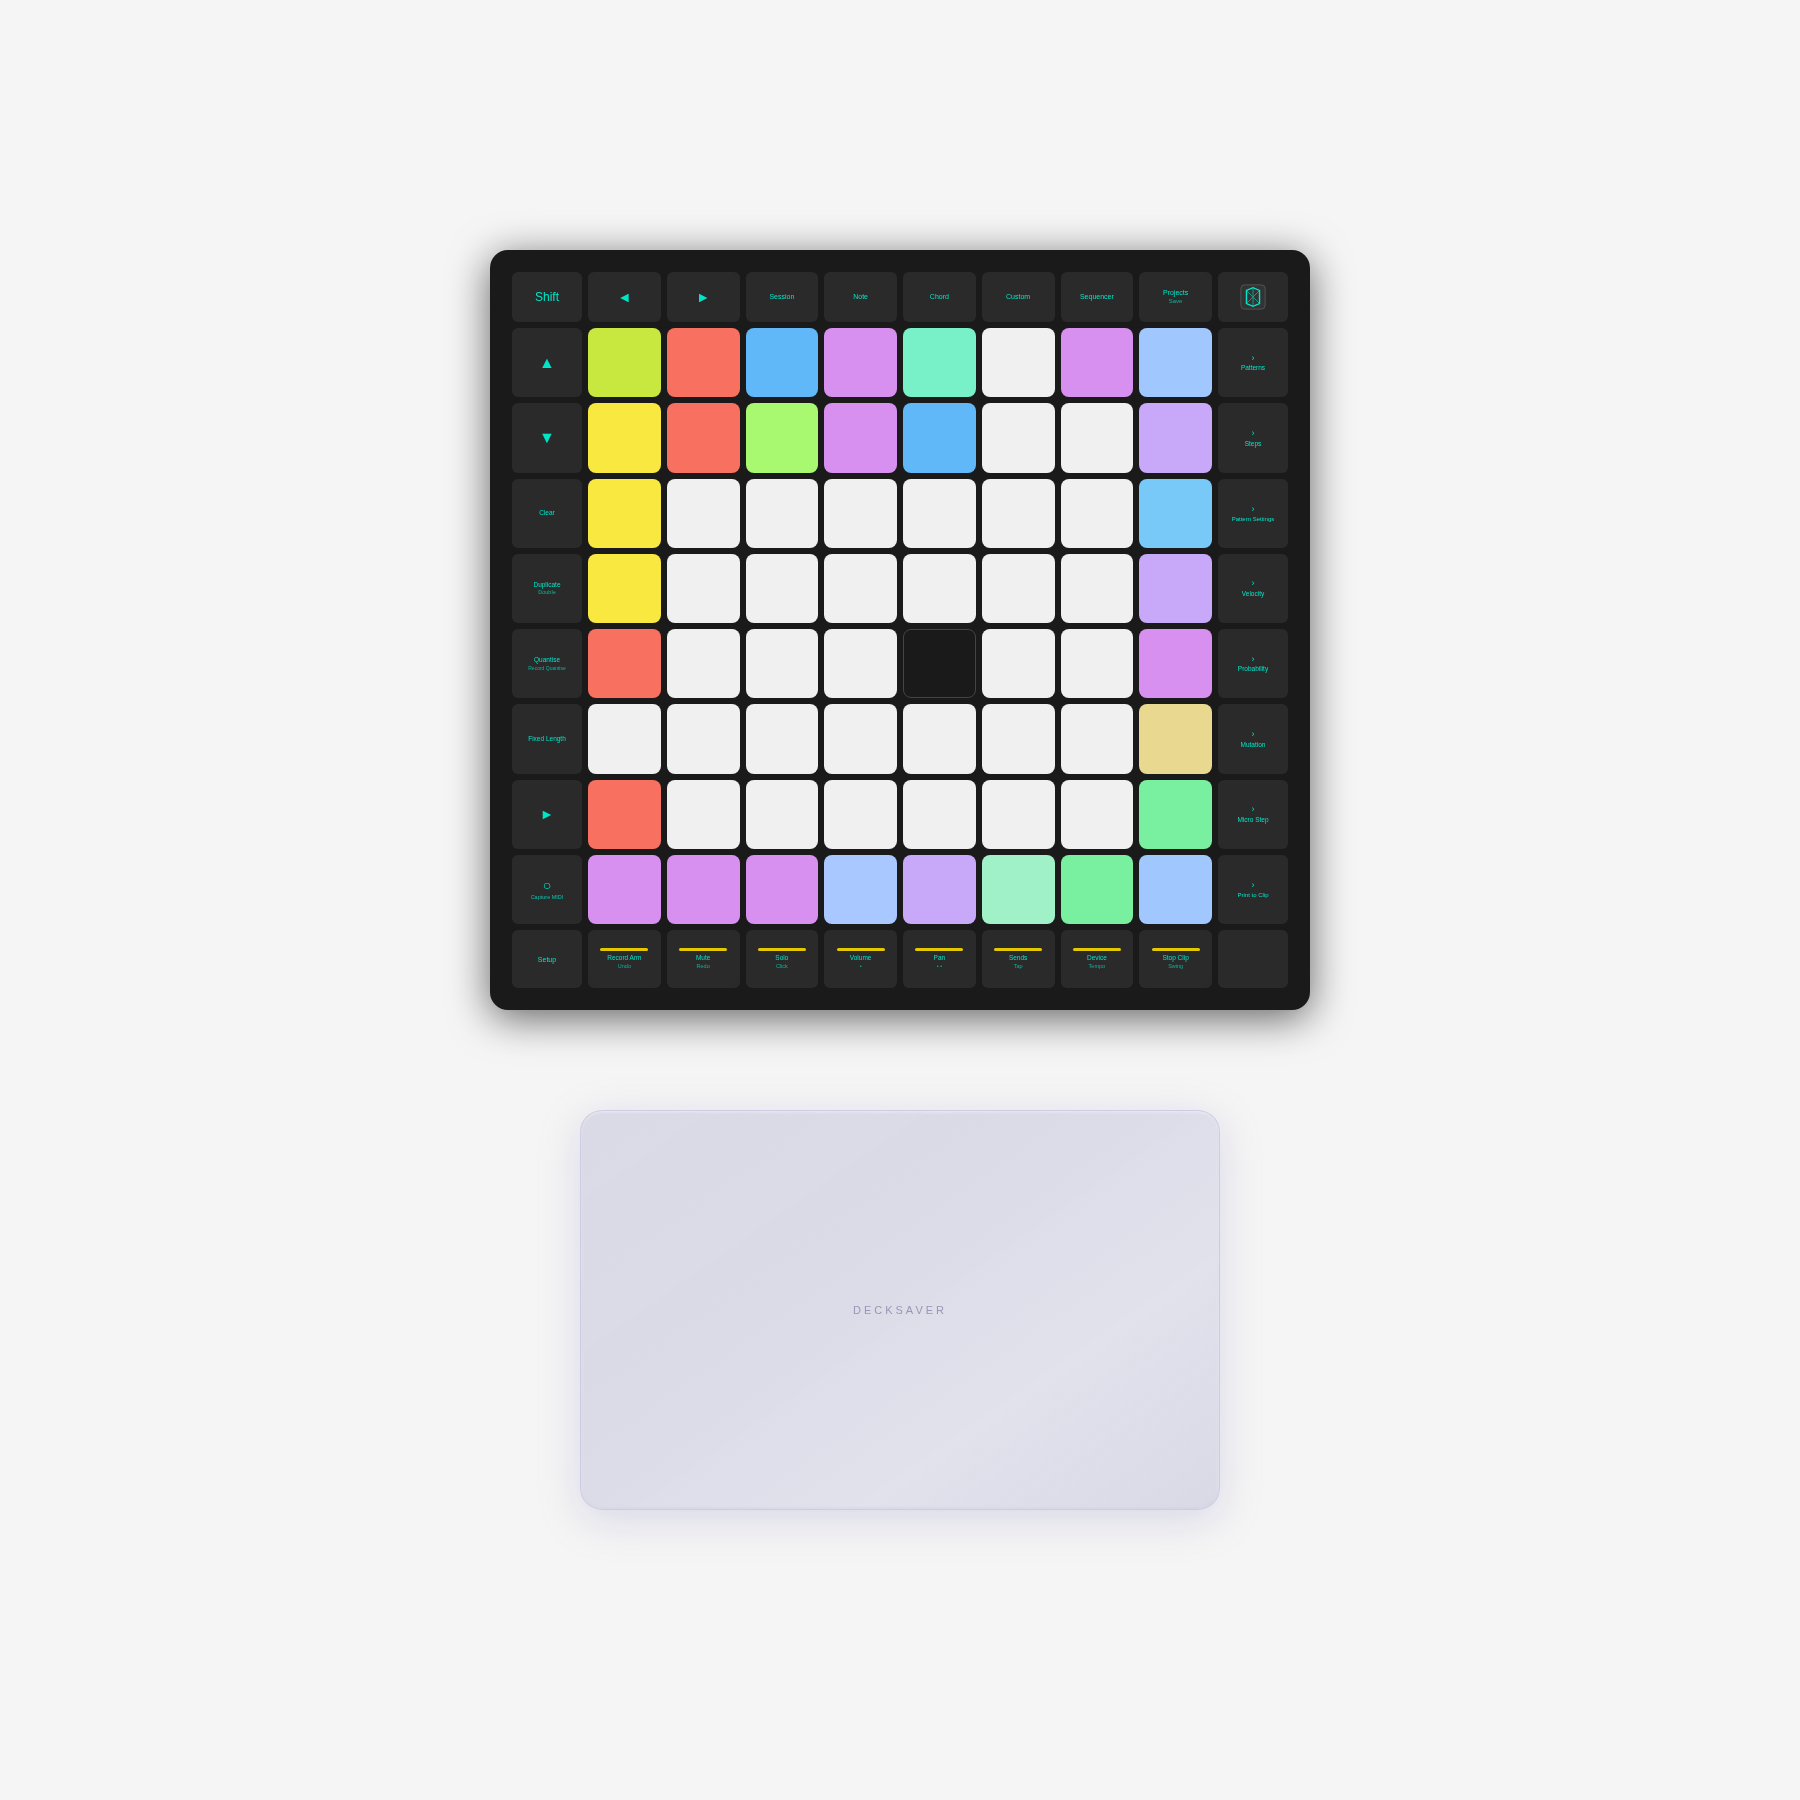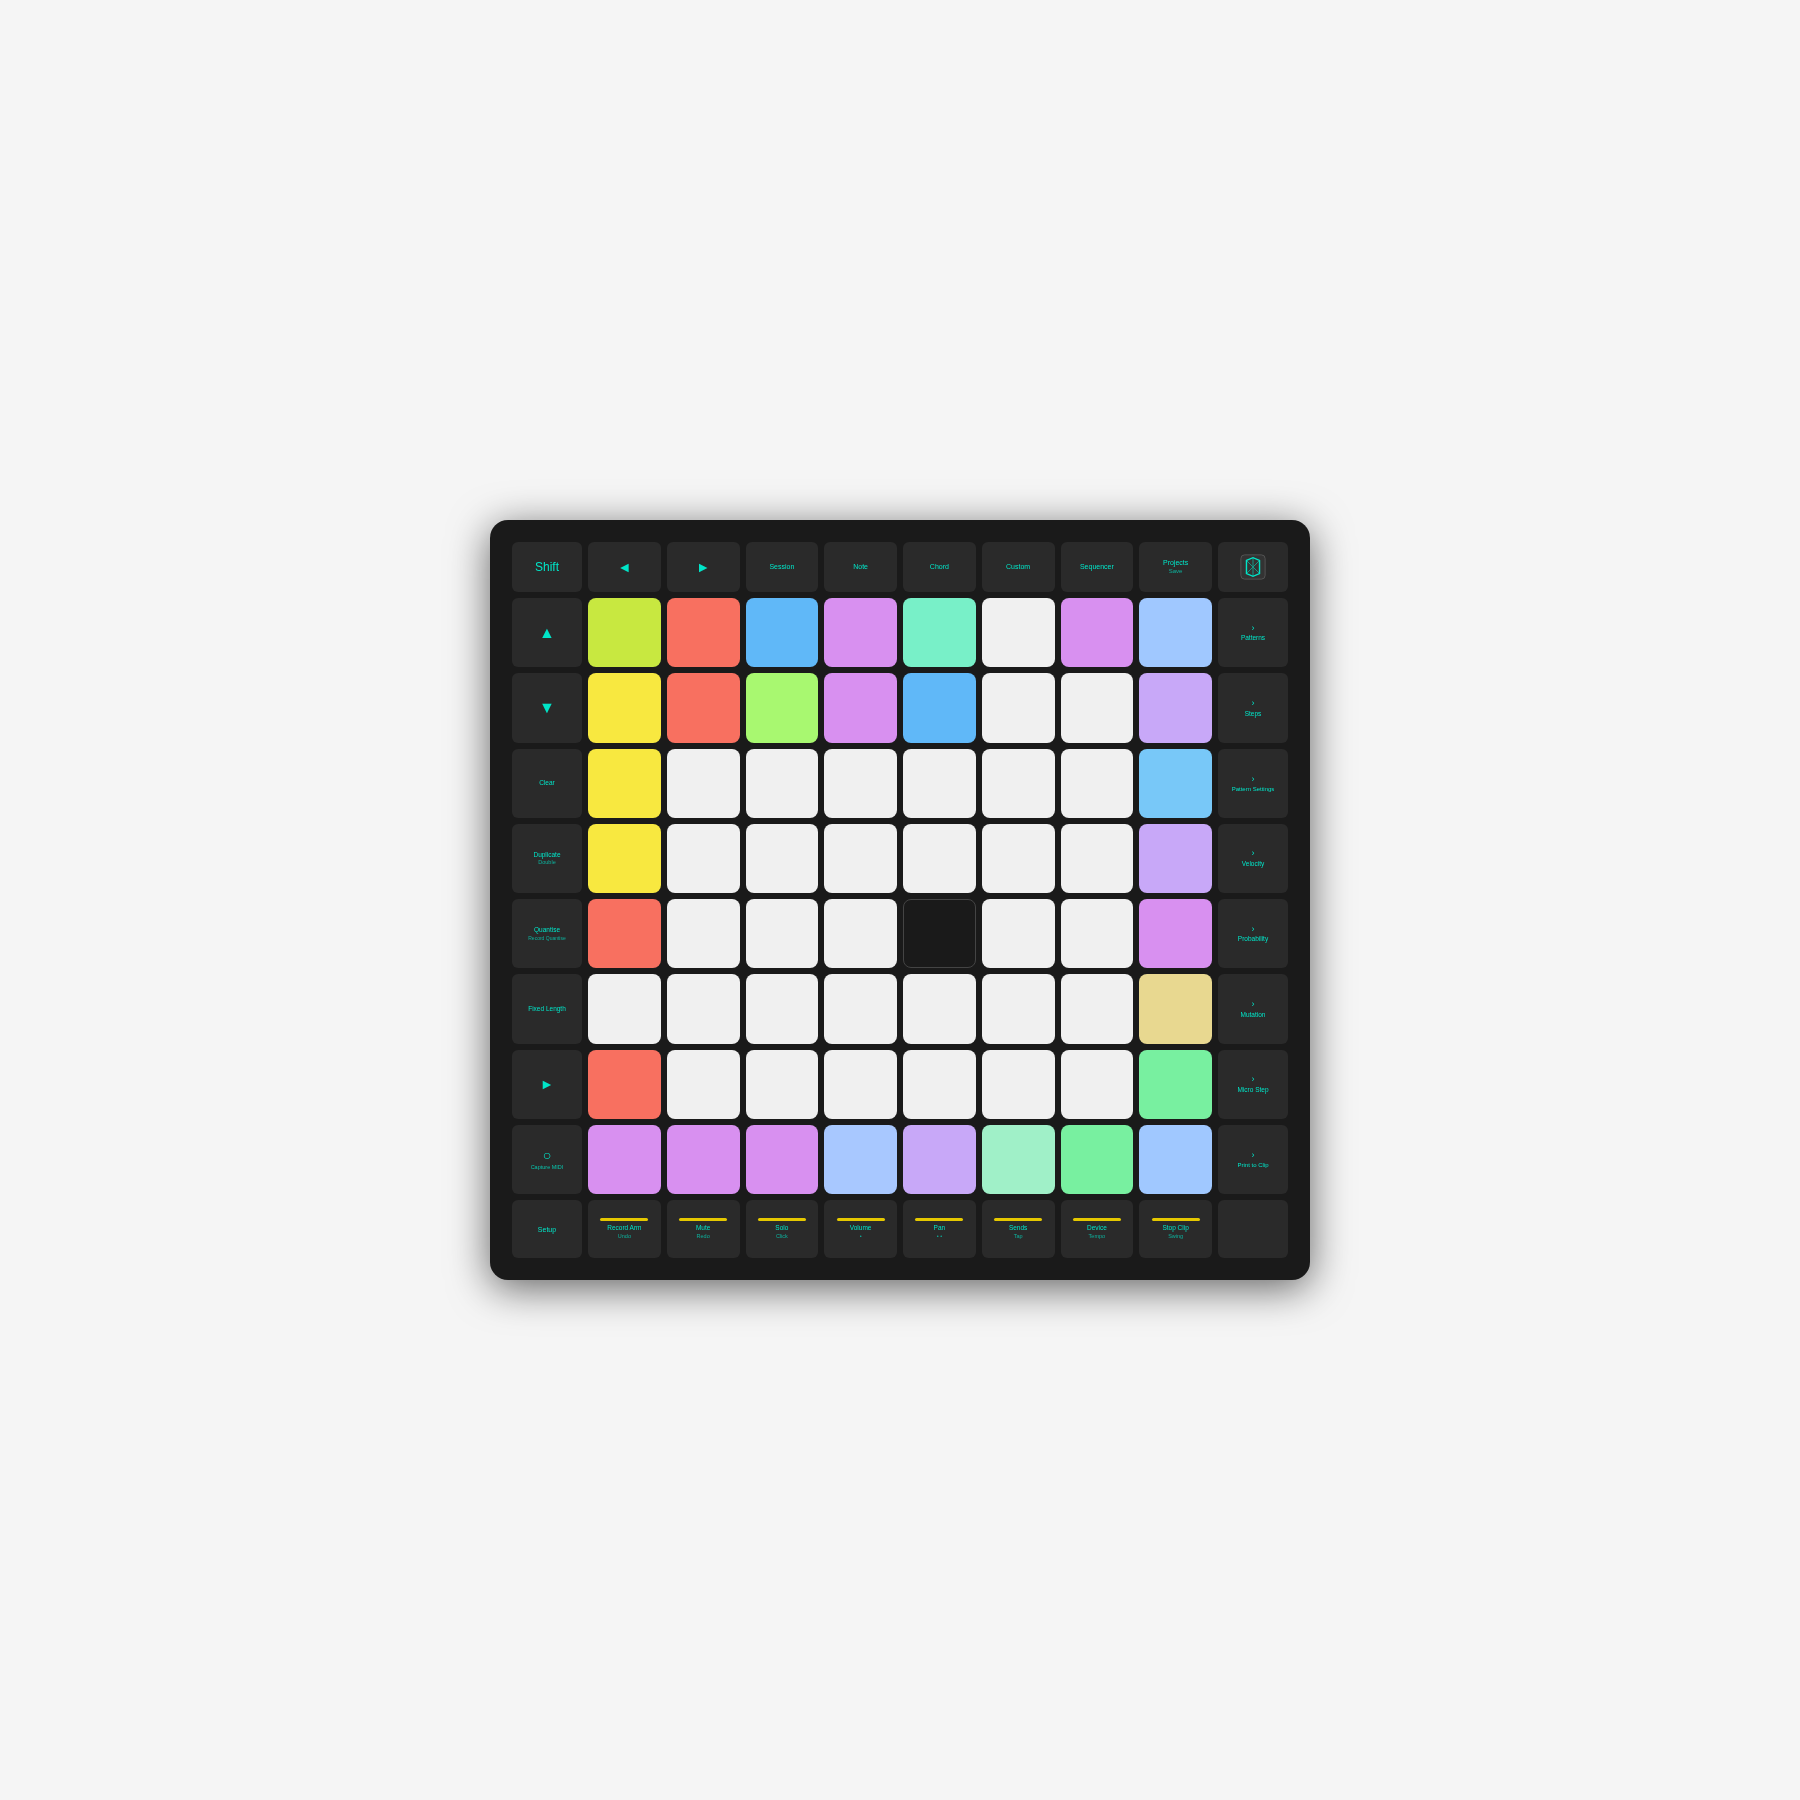--- a/index.html
+++ b/index.html
@@ -411,14 +411,19 @@
     <div class="btn-bottom">
       <div class="btn-bottom-line"></div>
       <span style="font-size:6.5px;color:#00e5c8;">Stop Clip</span>
       <span style="font-size:5.5px;color:#00e5c8;opacity:0.7;">Swing</span>
     </div>
 
     <div style="background:#2a2a2a;border-radius:6px;"></div>
 
   </div>
 
+  <div class="cover-container">
+    <div class="cover">
+      <span class="cover-brand">DECKSAVER</span>
+    </div>
+  </div>
 
 </div>
 
 </body></html>

